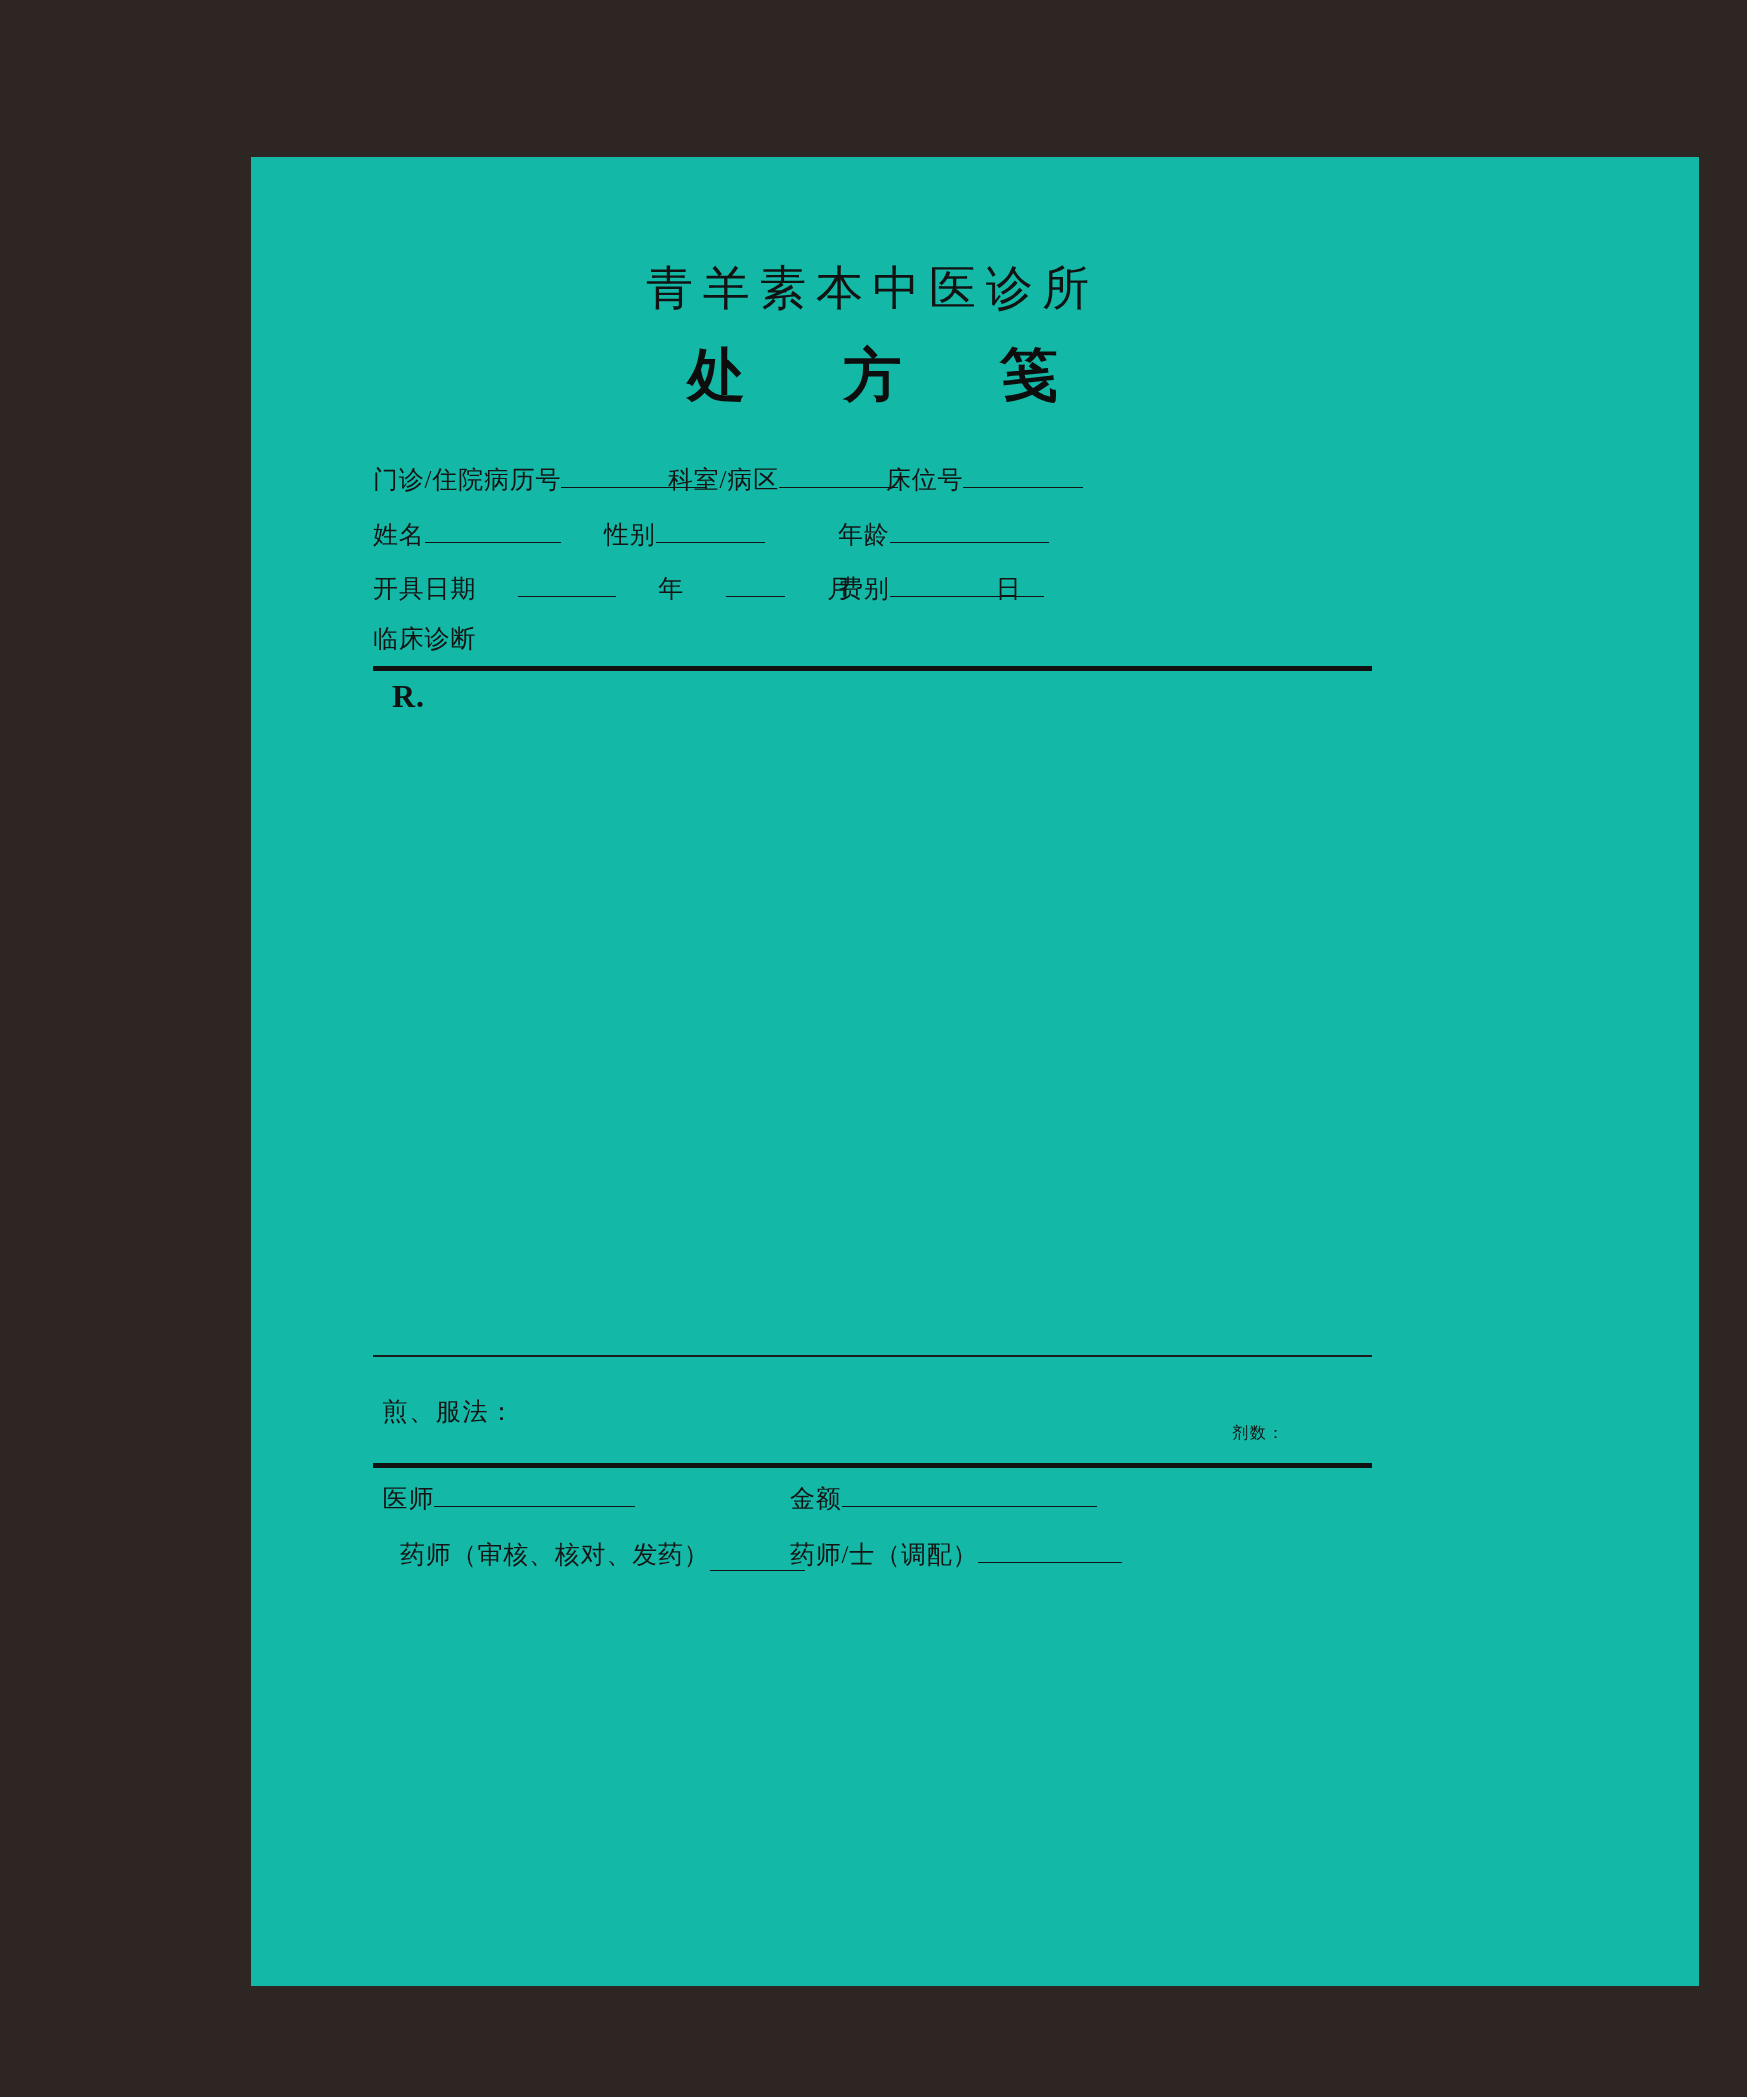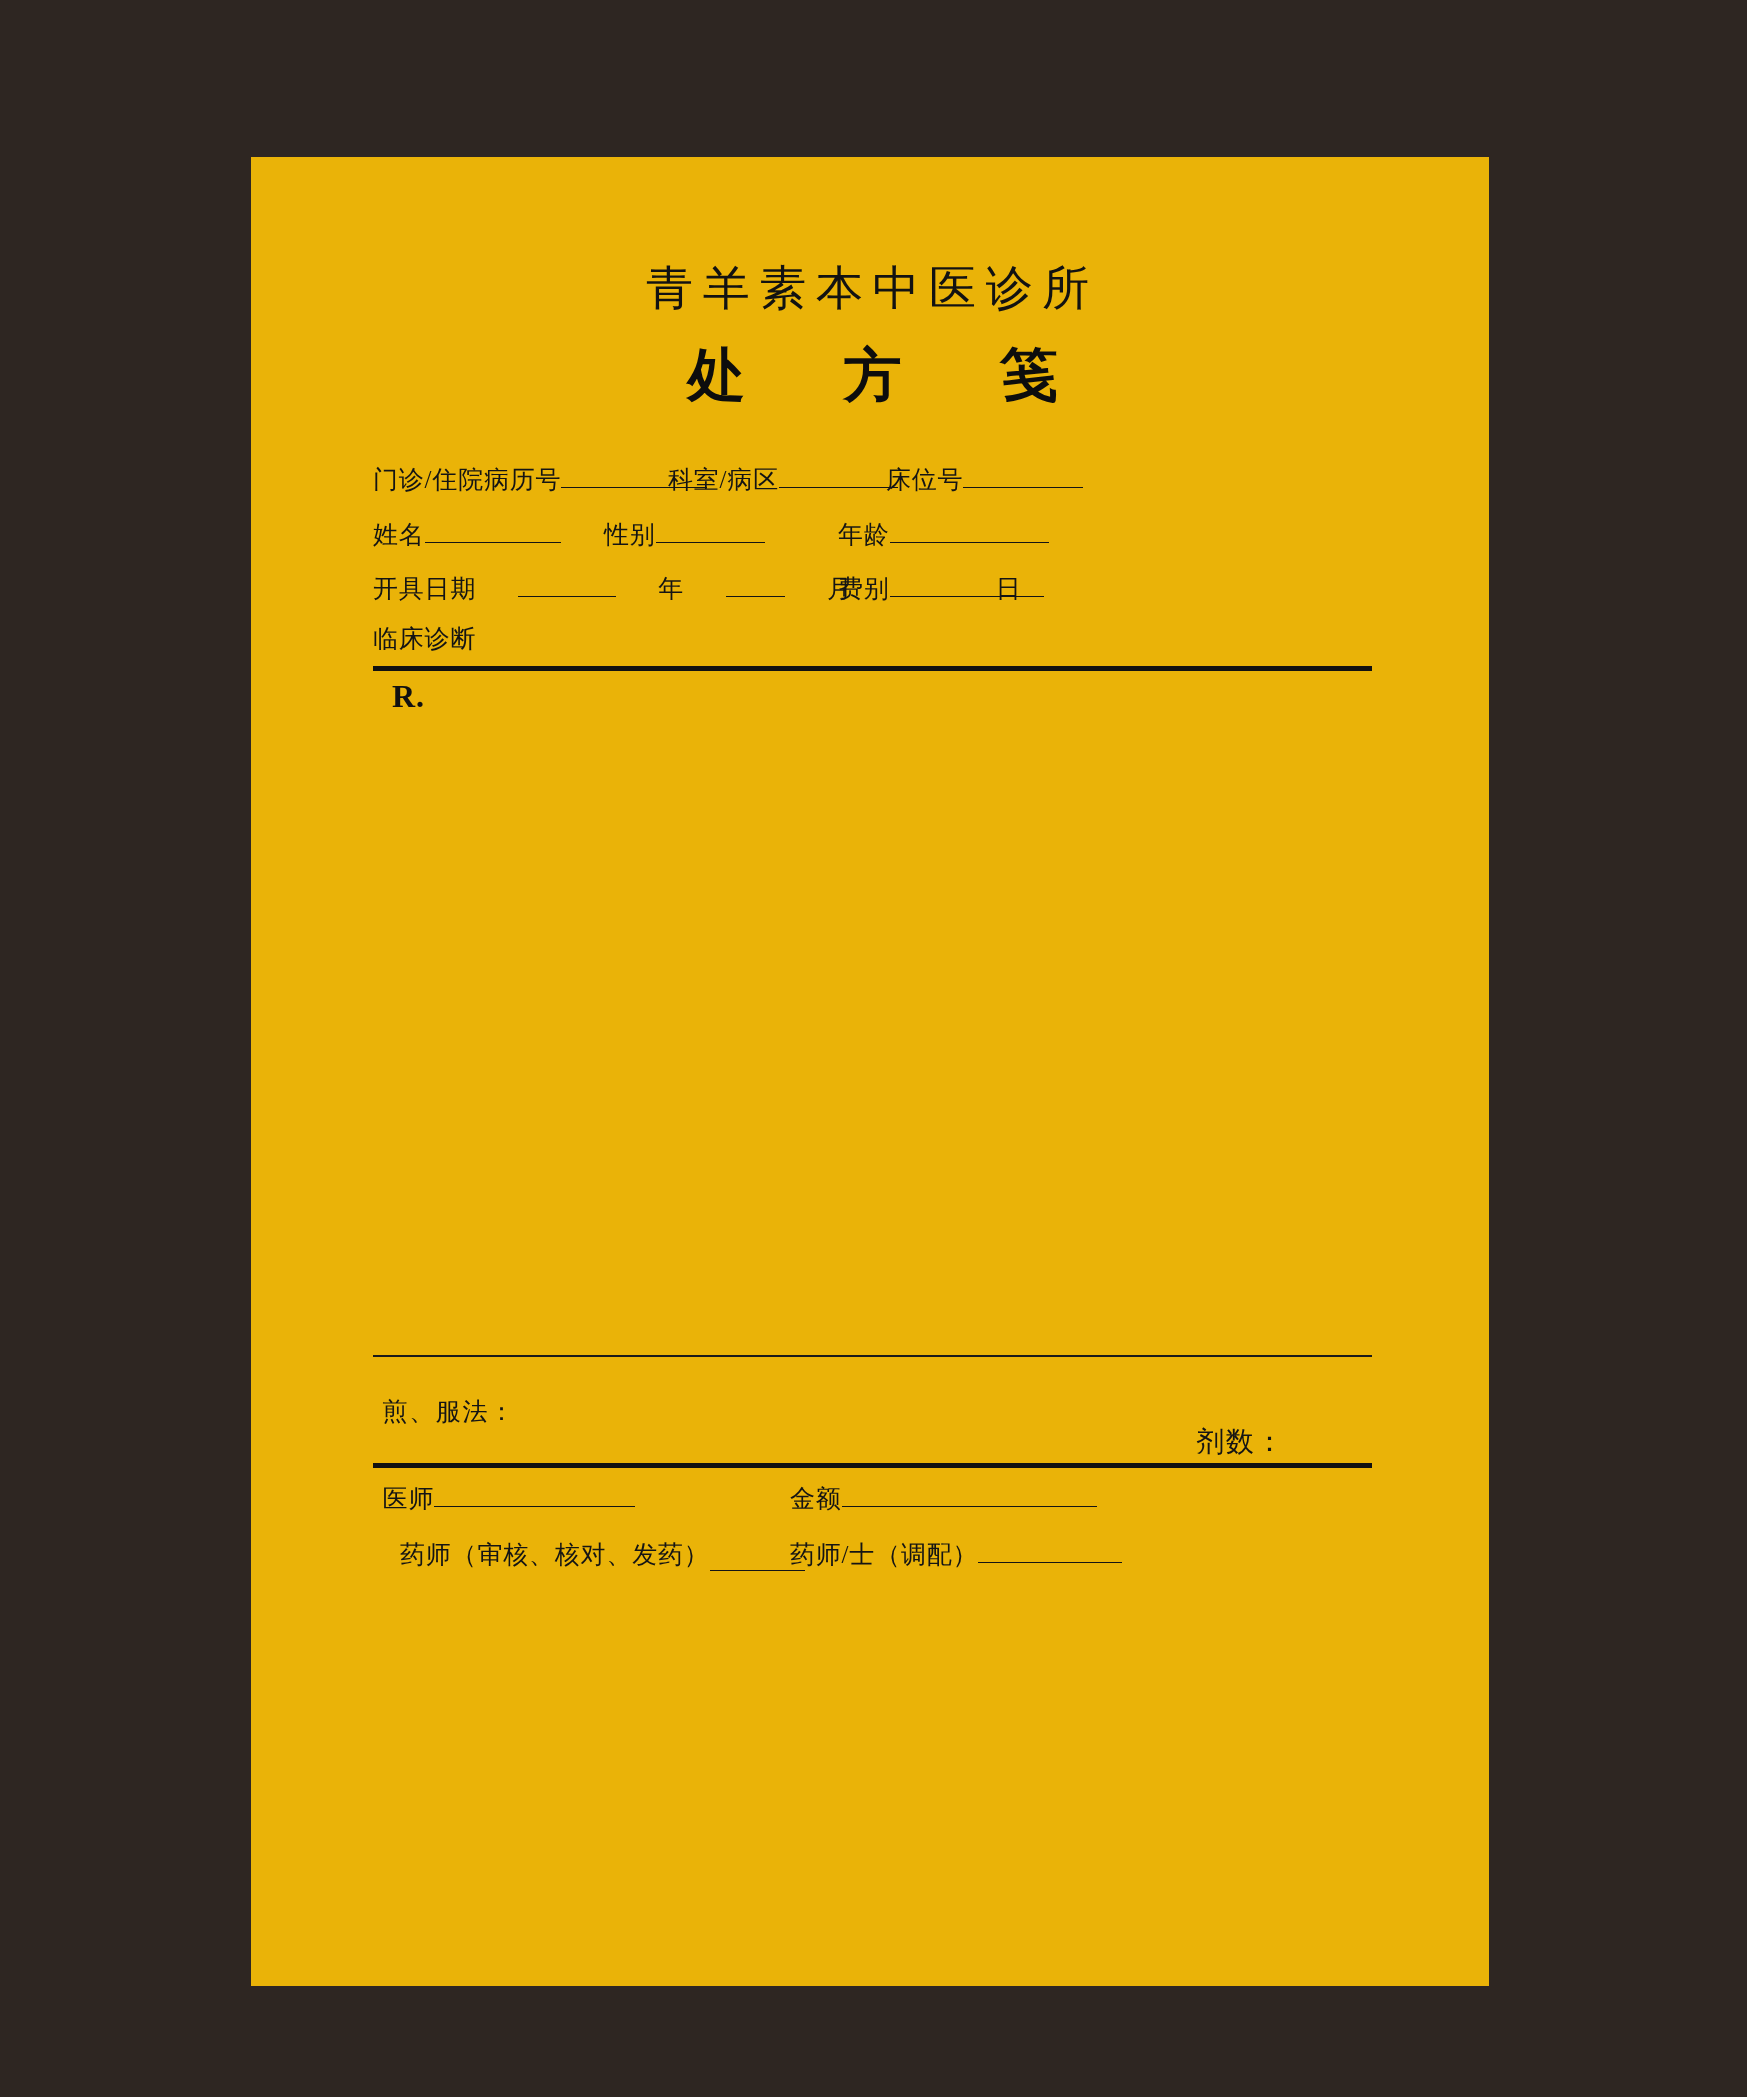--- a/index.html
+++ b/index.html
@@ -11,23 +11,23 @@
     height: 2097px;
     background: #2e2622;
     font-family: "Liberation Serif", "DejaVu Serif", serif;
     overflow: hidden;
   }
 
   .page-wrap {
     position: absolute;
     left: 251px;
     top: 157px;
-    width: 1238px;
+    width: 1448px;
     height: 1829px;
-    background: #eab308;
+    background: #14b8a6;
     box-sizing: border-box;
   }
 
   .sheet-inner {
     position: absolute;
     left: 122px;
     top: 0;
     width: 999px;
     height: 100%;
   }
@@ -150,21 +150,21 @@
     top: 1238px;
     font-size: 25px;
     letter-spacing: 1.6px;
     color: #141414;
     white-space: nowrap;
   }
   .dose-label {
     position: absolute;
     right: 87px;
     top: 1266px;
-    font-size: 28px;
+    font-size: 16px;
     letter-spacing: 1.6px;
     color: #141414;
     white-space: nowrap;
   }
   .rule-bottom { top: 1306px; }
 
   .sign-row {
     position: absolute;
     left: 0;
     width: 999px;

